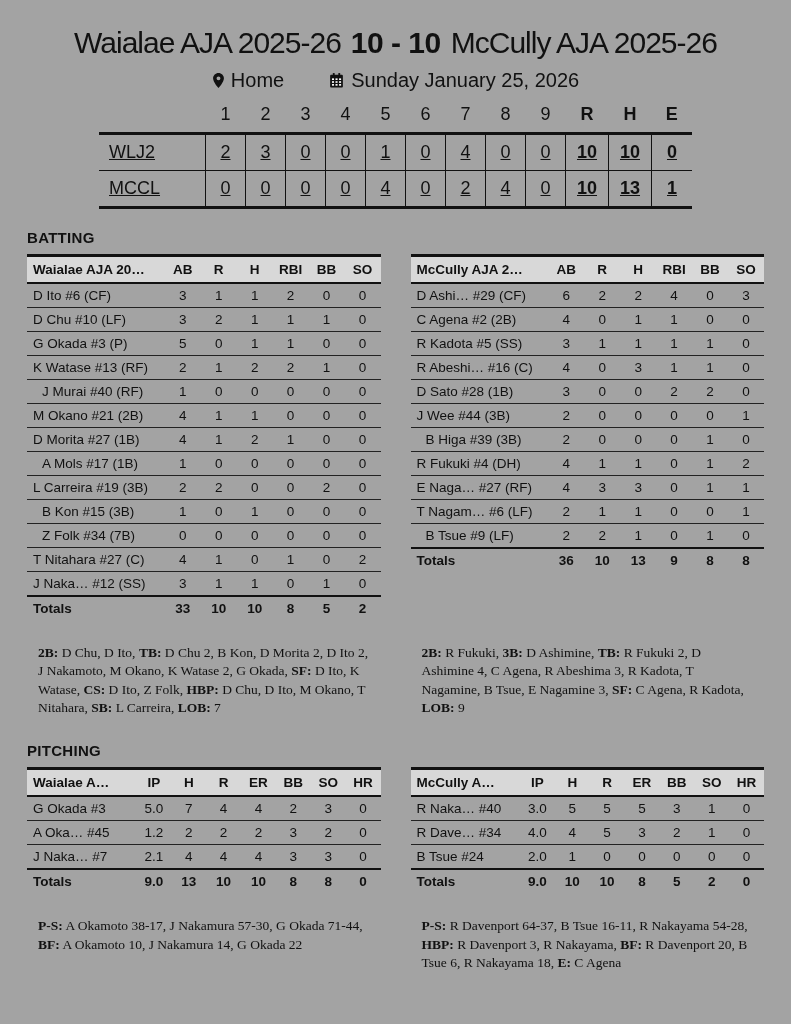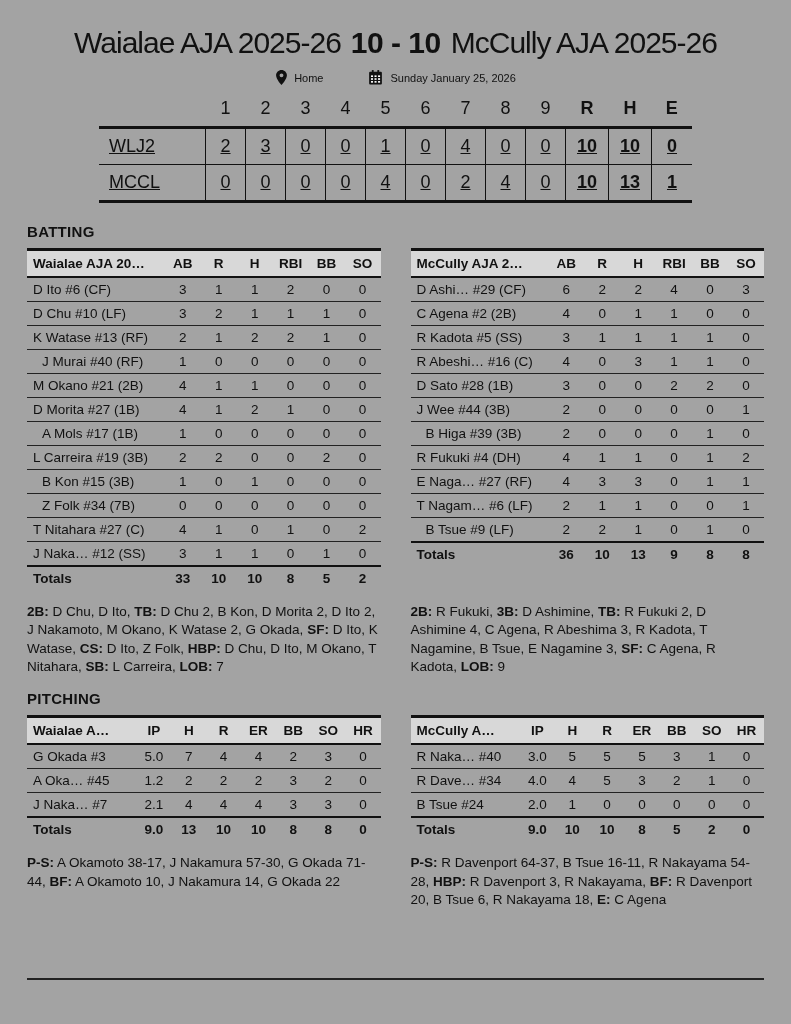--- a/index.html
+++ b/index.html
@@ -2,21 +2,21 @@
 <html><head>
 <meta charset="utf-8">
 <style>
   html,body{margin:0;padding:0;background:#fff;color:#111;
     font-family:"Liberation Sans","DejaVu Sans",sans-serif;}
   .page{width:791px;min-height:1024px;box-sizing:border-box;padding:26px 27px 18px;background:#a3a3a3;}
 
   
   .title{margin:0 0 9px;text-align:center;font-size:30px;font-weight:400;letter-spacing:-1px;white-space:nowrap;}
   .title .score{font-weight:700;margin:0 10px;letter-spacing:-0.5px;}
-  .meta{display:flex;justify-content:center;align-items:center;gap:44px;font-size:11px;font-weight:500;margin-bottom:12px;}
+  .meta{display:flex;justify-content:center;align-items:center;gap:44px;font-size:20px;font-weight:500;margin-bottom:12px;}
   .meta-item{display:inline-flex;align-items:center;gap:6px;}
   .meta-item svg{display:block;}
 
   
   table.linescore{border-collapse:collapse;margin:0 auto 20px;font-size:18px;}
   table.linescore th{font-weight:400;padding:0 0 7px;text-align:center;}
   table.linescore th.rhe{font-weight:700;}
   table.linescore td{border:1.6px solid #111;text-align:center;padding:7px 0;font-weight:400;text-decoration:underline;}
   table.linescore td.team{border-left:none;text-align:left;padding-left:10px;width:96px;font-size:18px;}
   table.linescore td.inning{width:39px;}
@@ -35,21 +35,21 @@
     font-weight:700;padding:5px 1px;text-align:center;}
   table.stat-table th.name-col{text-align:left;padding-left:6px;white-space:nowrap;overflow:hidden;}
   table.stat-table td{border-bottom:1.2px solid #222;text-align:center;padding:4px 1px;}
   table.stat-table td.name{text-align:left;padding-left:6px;white-space:nowrap;overflow:hidden;}
   table.stat-table td.name.indent{padding-left:15px;}
   table.stat-table tr.totals td{font-weight:700;border-top:2px solid #111;border-bottom:none;}
   table.stat-table.bat th.name-col,table.stat-table.bat td.name{width:37%;}
   table.stat-table.pit th.name-col,table.stat-table.pit td.name{width:29%;}
 
   
-  .notes{margin:0;font-size:13.5px;line-height:1.36;}
+  .notes{margin:11px;font-size:13.5px;line-height:1.36;font-family:Liberation Serif, serif;}
   .notes b{font-weight:700;}
 
   
   .divider{border-top:2.5px solid #222;margin-top:68px;}
 </style>
 </head>
 <body>
 
 <div class="page">
 
@@ -167,20 +167,29 @@
             <tr>
               <td class="name">D Chu #10 (LF)</td>
               <td>3</td>
               <td>2</td>
               <td>1</td>
               <td>1</td>
               <td>1</td>
               <td>0</td>
             </tr>
             <tr>
+              <td class="name">G Okada #3 (P)</td>
+              <td>5</td>
+              <td>0</td>
+              <td>1</td>
+              <td>1</td>
+              <td>0</td>
+              <td>0</td>
+            </tr>
+            <tr>
               <td class="name">K Watase #13 (RF)</td>
               <td>2</td>
               <td>1</td>
               <td>2</td>
               <td>2</td>
               <td>1</td>
               <td>0</td>
             </tr>
             <tr>
               <td class="name indent">J Murai #40 (RF)</td>

